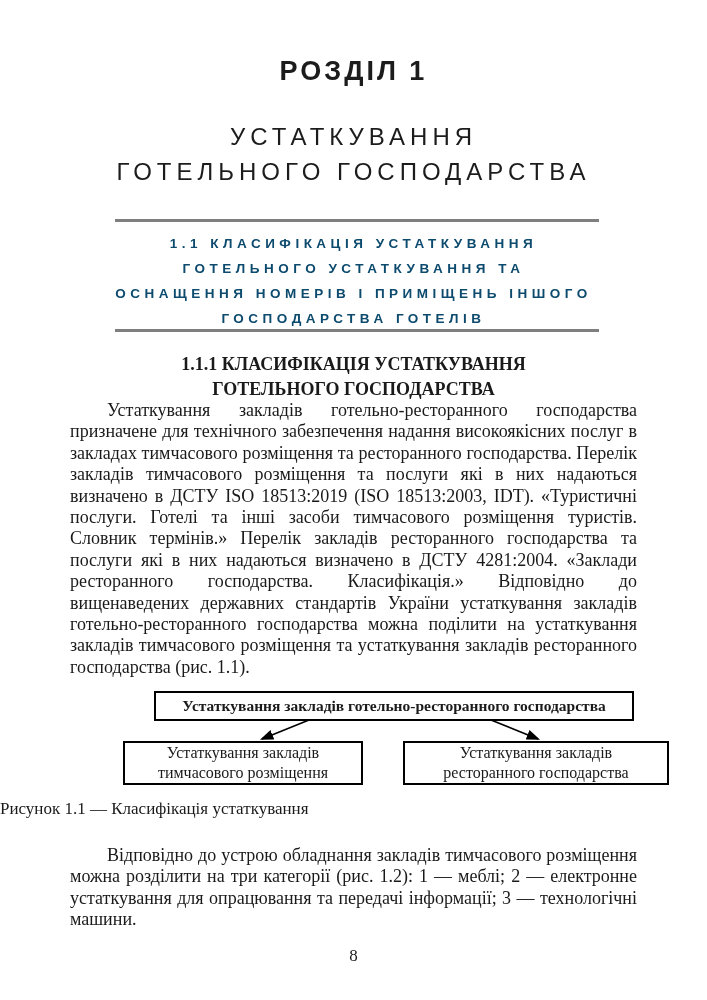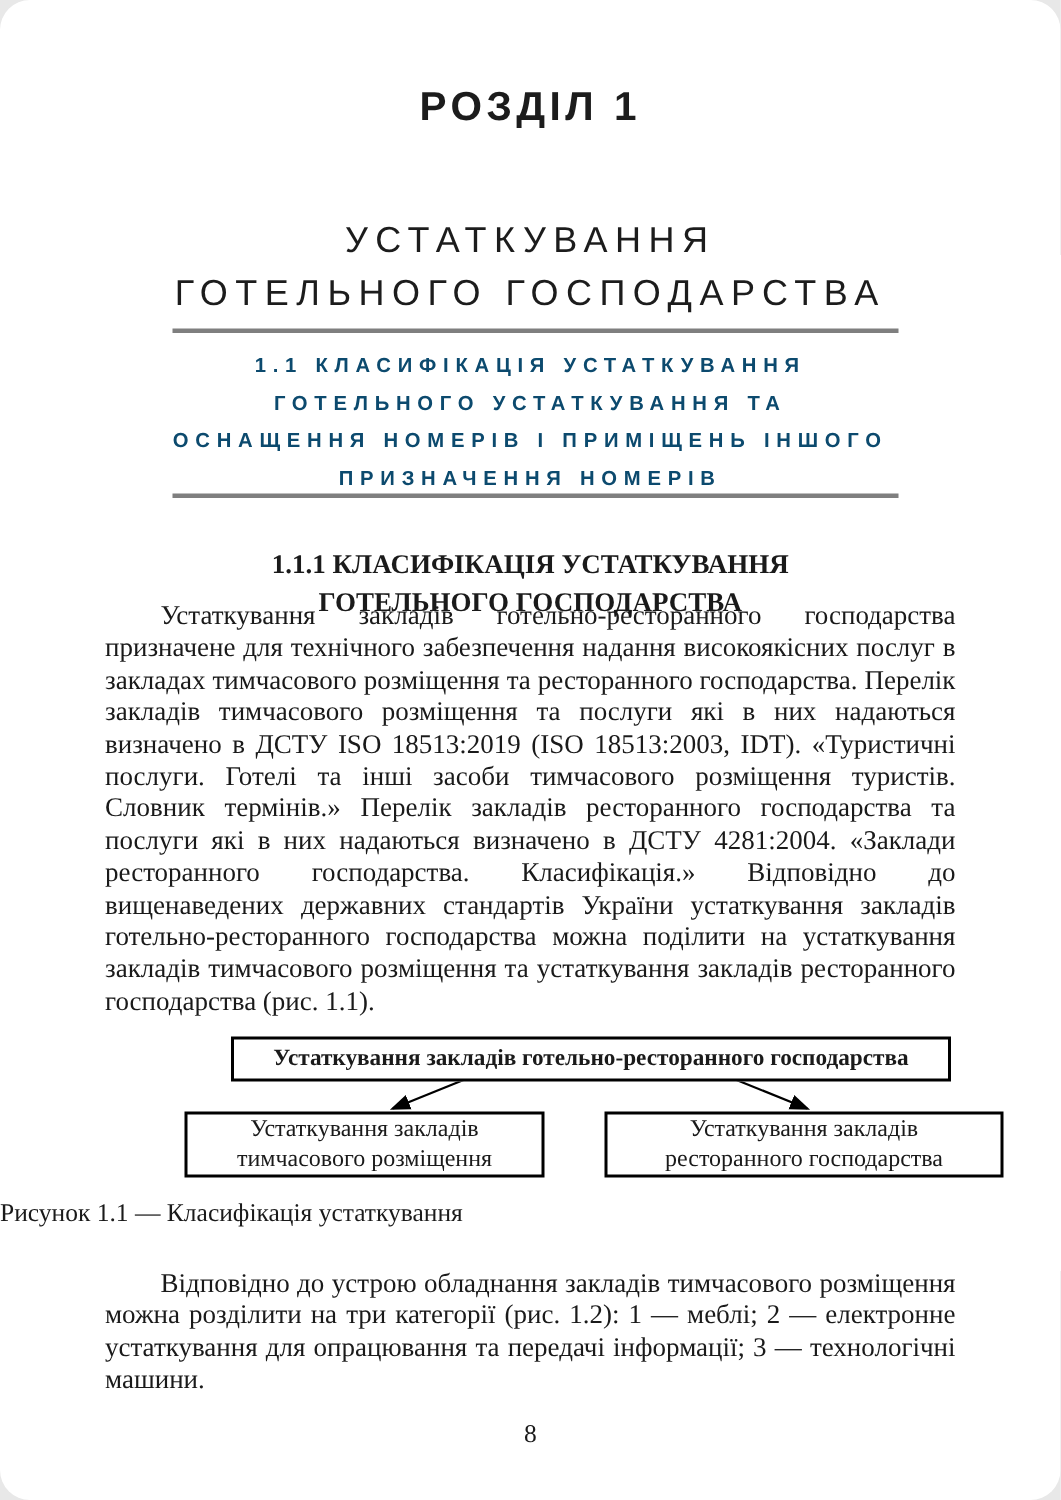--- a/index.html
+++ b/index.html
@@ -5,21 +5,20 @@
   html, body { margin: 0; padding: 0; background: #e8e8e8; }
   .page {
     position: relative;
     width: 707px;
     height: 1000px;
     margin: 0 auto;
     background: #ffffff;
     color: #1a1a1a;
     font-family: "Liberation Serif", "DejaVu Serif", serif;
     overflow: hidden;
-    border-radius: 20px;
   }
   .chapter-title {
     position: absolute;
     top: 56px; left: 0; width: 707px;
     text-align: center;
     font-family: "Liberation Sans", "DejaVu Sans", sans-serif;
     font-weight: bold;
     font-size: 27px;
     letter-spacing: 3px;
     color: #1c1c1c;
@@ -27,21 +26,20 @@
   .chapter-subtitle {
     position: absolute;
     top: 119px; left: 0; width: 707px;
     text-align: center;
     font-family: "Liberation Sans", "DejaVu Sans", sans-serif;
     font-weight: 500;
     font-size: 24px;
     letter-spacing: 5px;
     line-height: 35px;
     color: #1c1c1c;
-    margin-top: 24px;
   }
   .section-heading-rule {
     position: absolute;
     left: 115px; width: 484px; height: 3px;
     background: #7f7f7f;
   }
   .rule-top { top: 219px; }
   .rule-bottom { top: 329px; }
   .section-heading {
     position: absolute;
@@ -49,21 +47,21 @@
     text-align: center;
     font-family: "Liberation Sans", "DejaVu Sans", sans-serif;
     font-weight: bold;
     font-size: 13.5px;
     letter-spacing: 4.5px;
     line-height: 25px;
     color: #0c4a6e;
   }
   .subsection-heading {
     position: absolute;
-    top: 364px; left: 0; width: 707px;
+    top: 352px; left: 0; width: 707px;
     text-align: center;
     font-weight: bold;
     font-size: 18px;
     line-height: 25px;
   }
   .body-par {
     position: absolute;
     left: 70px; width: 567px;
     margin: 0;
     font-size: 18px;
@@ -124,21 +122,21 @@
     <div>УСТАТКУВАННЯ</div>
     <div>ГОТЕЛЬНОГО ГОСПОДАРСТВА</div>
   </div>
 
   <div class="section-heading-rule rule-top"></div>
 
   <div class="section-heading">
     <div>1.1 КЛАСИФІКАЦІЯ УСТАТКУВАННЯ</div>
     <div>ГОТЕЛЬНОГО УСТАТКУВАННЯ ТА</div>
     <div>ОСНАЩЕННЯ НОМЕРІВ І ПРИМІЩЕНЬ ІНШОГО</div>
-    <div>ПРИЗНАЧЕННЯ НОМЕРІВ</div>
+    <div>ГОСПОДАРСТВА ГОТЕЛІВ</div>
   </div>
 
   <div class="section-heading-rule rule-bottom"></div>
 
   <div class="subsection-heading">
     <div>1.1.1 КЛАСИФІКАЦІЯ УСТАТКУВАННЯ</div>
     <div>ГОТЕЛЬНОГО ГОСПОДАРСТВА</div>
   </div>
 
   <p class="body-par par-1">Устаткування закладів готельно-ресторанного господарства призначене для технічного забезпечення надання високоякісних послуг в закладах тимчасового розміщення та ресторанного господарства. Перелік закладів тимчасового розміщення та послуги які в них надаються визначено в ДСТУ ISO 18513:2019 (ISO 18513:2003, IDT). «Туристичні послуги. Готелі та інші засоби тимчасового розміщення туристів. Словник термінів.» Перелік закладів ресторанного господарства та послуги які в них надаються визначено в ДСТУ 4281:2004. «Заклади ресторанного господарства. Класифікація.» Відповідно до вищенаведених державних стандартів України устаткування закладів готельно-ресторанного господарства можна поділити на устаткування закладів тимчасового розміщення та устаткування закладів ресторанного господарства (рис. 1.1).</p>

